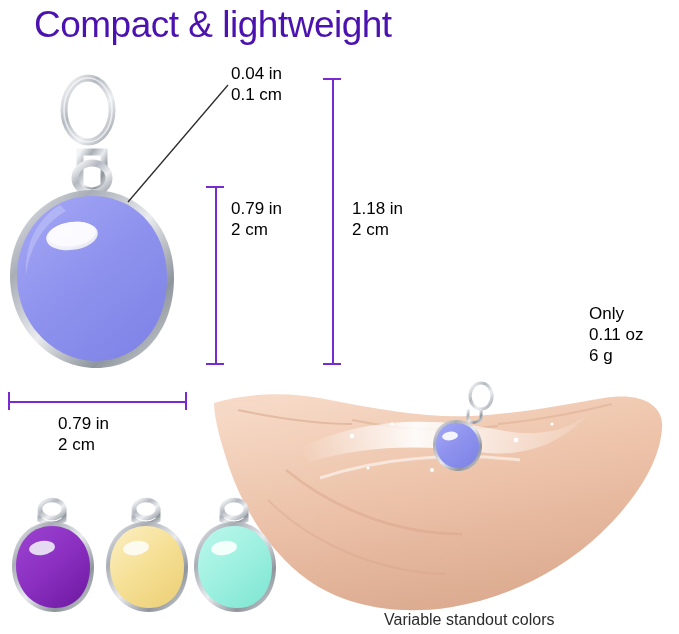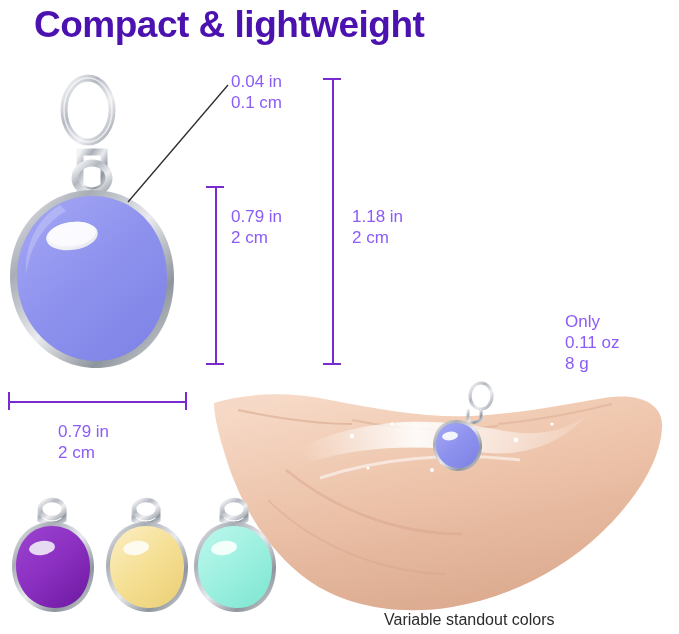--- a/index.html
+++ b/index.html
@@ -15,32 +15,31 @@
     width: 679px;
     height: 634px;
     background: #ffffff;
     overflow: hidden;
   }
   .title {
     position: absolute;
     left: 34px;
     top: 4px;
     font-size: 37px;
-    font-weight: bold;
+    font-weight: normal;
     color: #4b12b0;
     letter-spacing: -0.5px;
     white-space: nowrap;
   }
   .dim-label {
     position: absolute;
-    color: #8b5cf6;
+    color: #000000;
     font-size: 17px;
     line-height: 21px;
     white-space: nowrap;
-    margin-top: 8px;
   }
   .caption {
     position: absolute;
     color: #2b2b2b;
     font-size: 16px;
     white-space: nowrap;
   }
   
   .rule {
     position: absolute;
@@ -266,21 +265,21 @@
   <div class="dim-label" style="left:352px; top:198px;">
     <span>1.18 in</span><br>
     <span>2 cm</span>
   </div>
 
   <div class="dim-label" style="left:58px; top:413px;">
     <span>0.79 in</span><br>
     <span>2 cm</span>
   </div>
 
-  <div class="dim-label" style="left:565px; top:303px;">
+  <div class="dim-label" style="left:589px; top:303px;">
     <span>Only</span><br>
     <span>0.11 oz</span><br>
-    <span>8 g</span>
+    <span>6 g</span>
   </div>
 
   <div class="caption" style="left:384px; top:611px;">Variable standout colors</div>
 
 </div>
 
 </body></html>

